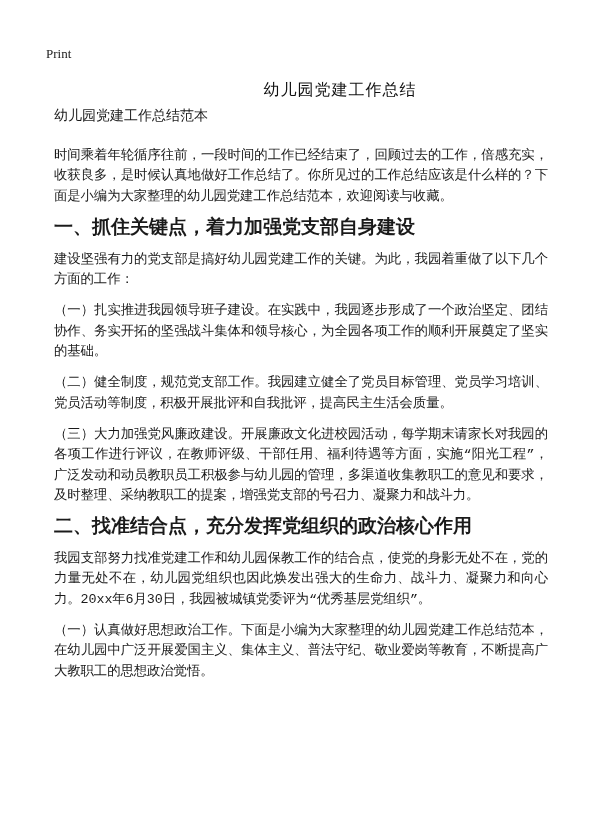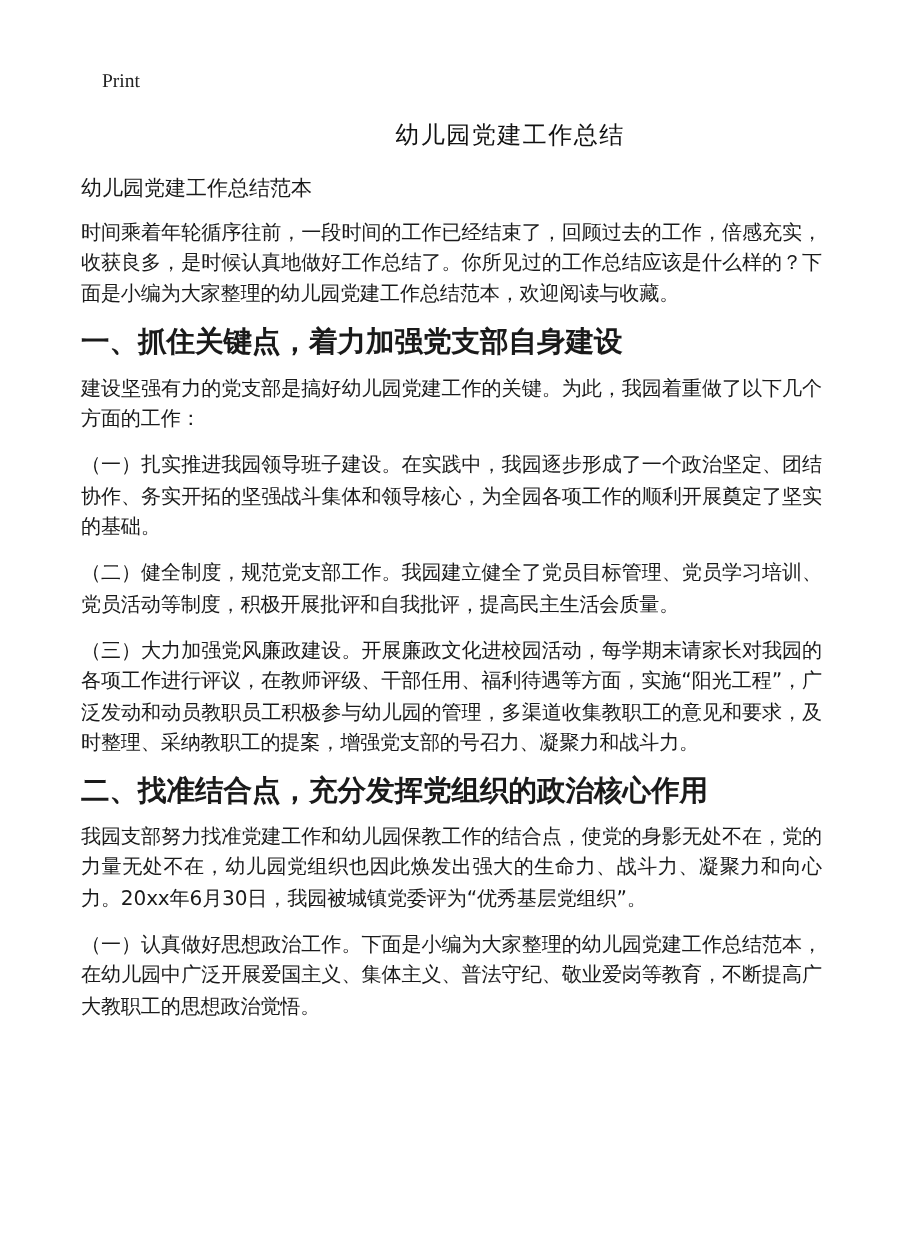--- a/index.html
+++ b/index.html
@@ -1,21 +1,21 @@
 <!DOCTYPE html>
 <html><head>
 <meta charset="utf-8">
 <style>
   html, body { margin: 0; padding: 0; background: #ffffff; }
   body { width: 600px; height: 828px; overflow: hidden; position: relative;
     font-family: "DejaVu Sans", "Liberation Sans", sans-serif; color: #1a1a1a; }
-  .print { position: absolute; left: 68px; top: 46px; font-family: "Liberation Serif", "DejaVu Serif", serif; font-size: 13px; color: #222; }
+  .print { position: absolute; left: 46px; top: 46px; font-family: "Liberation Serif", "DejaVu Serif", serif; font-size: 13px; color: #222; }
   .title { position: absolute; left: 0; width: 600px; top: 80px; text-align: center; font-size: 16px; color: #111; letter-spacing: 1px; margin-left: 40px; }
-  .subtitle { position: absolute; left: 54px; top: 117px; font-size: 14px; }
-  .body { position: absolute; left: 54px; top: 146px; width: 494px; }
+  .subtitle { position: absolute; left: 54px; top: 107px; font-size: 14px; }
+  .body { position: absolute; left: 54px; top: 146px; width: 494px; font-family: Liberation Mono, monospace; }
   p { margin: 0 0 11px 0; font-size: 13.4px; line-height: 20.3px; text-align: justify; word-break: break-all; letter-spacing: -0.1px; }
   h3 { margin: 0 0 12px 0; font-size: 19px; line-height: 20px; font-weight: bold; }
 </style>
 </head>
 <body>
 
 <div class="print">Print</div>
 <div class="title">幼儿园党建工作总结</div>
 <div class="subtitle">幼儿园党建工作总结范本</div>
 

